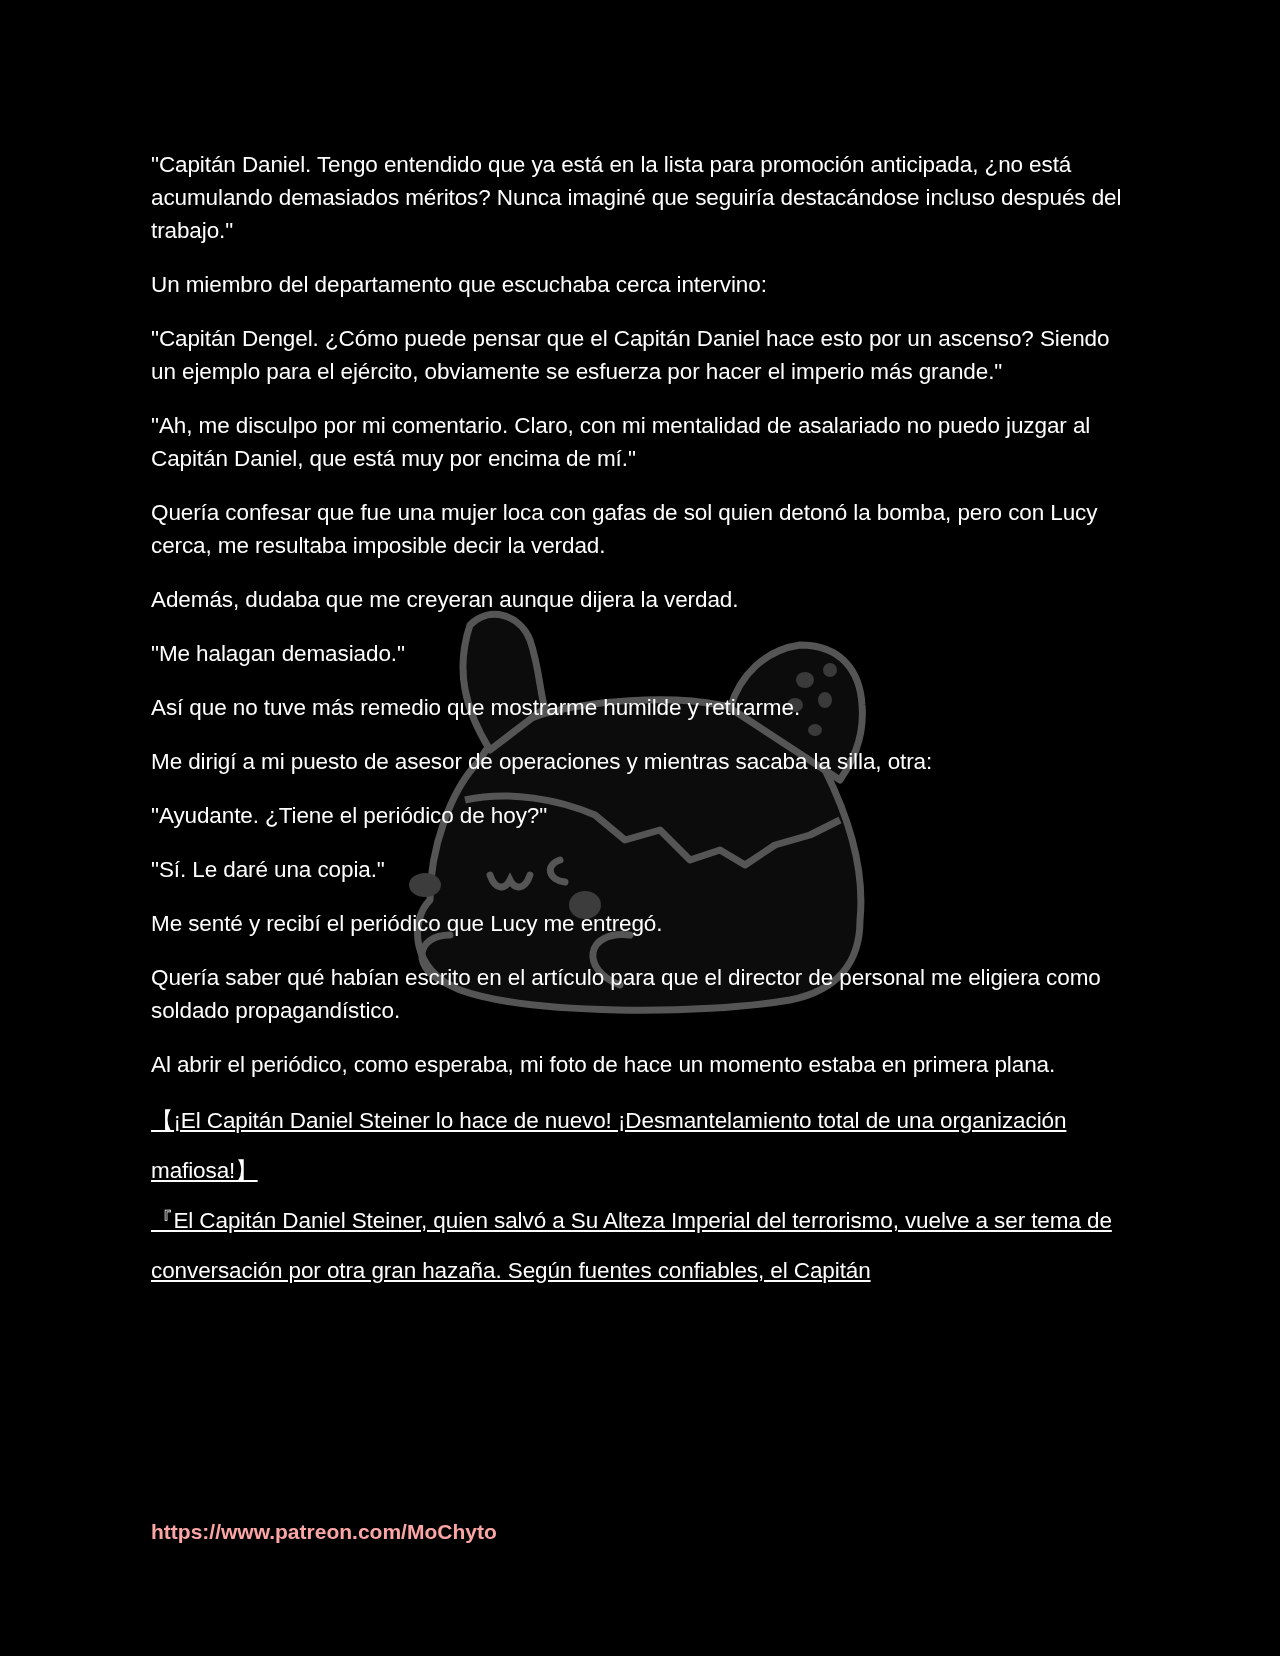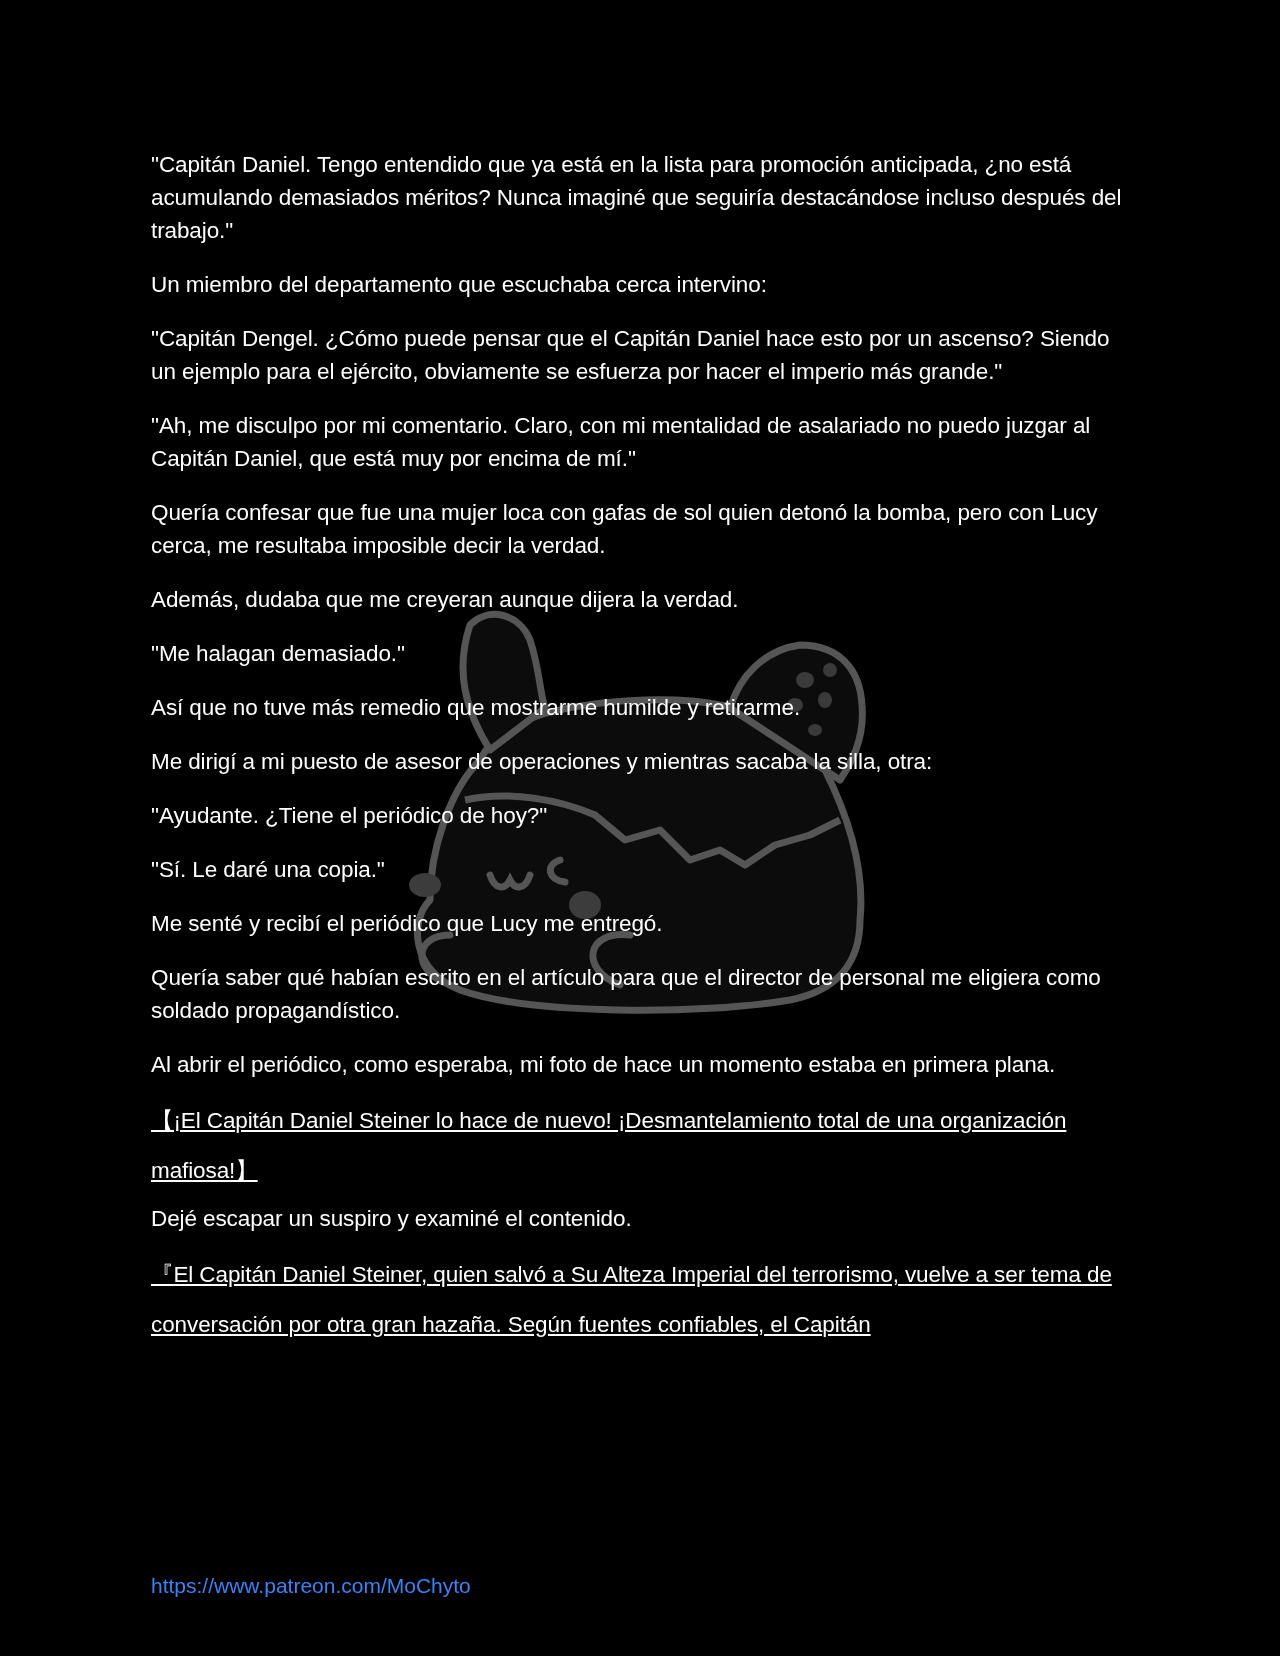--- a/index.html
+++ b/index.html
@@ -30,25 +30,26 @@
     }
     .para.headline {
       line-height: 50px;
       margin-top: -6px;
       margin-bottom: 6px;
       text-decoration: underline;
     }
     .footer-link {
       position: absolute;
       left: 151px;
-      top: 1574px;
+      top: 1520px;
       font-size: 21px;
-      color: #3b82f6;
+      color: #fca5a5;
       text-decoration: none;
       z-index: 2;
+      font-weight: bold;
     }
     .watermark {
       position: absolute;
       left: 370px;
       top: 590px;
       width: 560px;
       height: 430px;
       z-index: 1;
       opacity: 1;
     }
@@ -96,17 +97,16 @@
   <p class="para">Además, dudaba que me creyeran aunque dijera la verdad.</p>
   <p class="para">"Me halagan demasiado."</p>
   <p class="para">Así que no tuve más remedio que mostrarme humilde y retirarme.</p>
   <p class="para">Me dirigí a mi puesto de asesor de operaciones y mientras sacaba la silla, otra:</p>
   <p class="para">"Ayudante. ¿Tiene el periódico de hoy?"</p>
   <p class="para">"Sí. Le daré una copia."</p>
   <p class="para">Me senté y recibí el periódico que Lucy me entregó.</p>
   <p class="para">Quería saber qué habían escrito en el artículo para que el director de personal me eligiera como soldado propagandístico.</p>
   <p class="para">Al abrir el periódico, como esperaba, mi foto de hace un momento estaba en primera plana.</p>
   <p class="para headline">【¡El Capitán Daniel Steiner lo hace de nuevo! ¡Desmantelamiento total de una organización mafiosa!】</p>
-  <p class="para">Dejé escapar un suspiro y examiné el contenido.</p>
   <p class="para headline">『El Capitán Daniel Steiner, quien salvó a Su Alteza Imperial del terrorismo, vuelve a ser tema de conversación por otra gran hazaña. Según fuentes confiables, el Capitán</p>
 </main>
 
 <a class="footer-link">https://www.patreon.com/MoChyto</a>
 
 </body></html>

